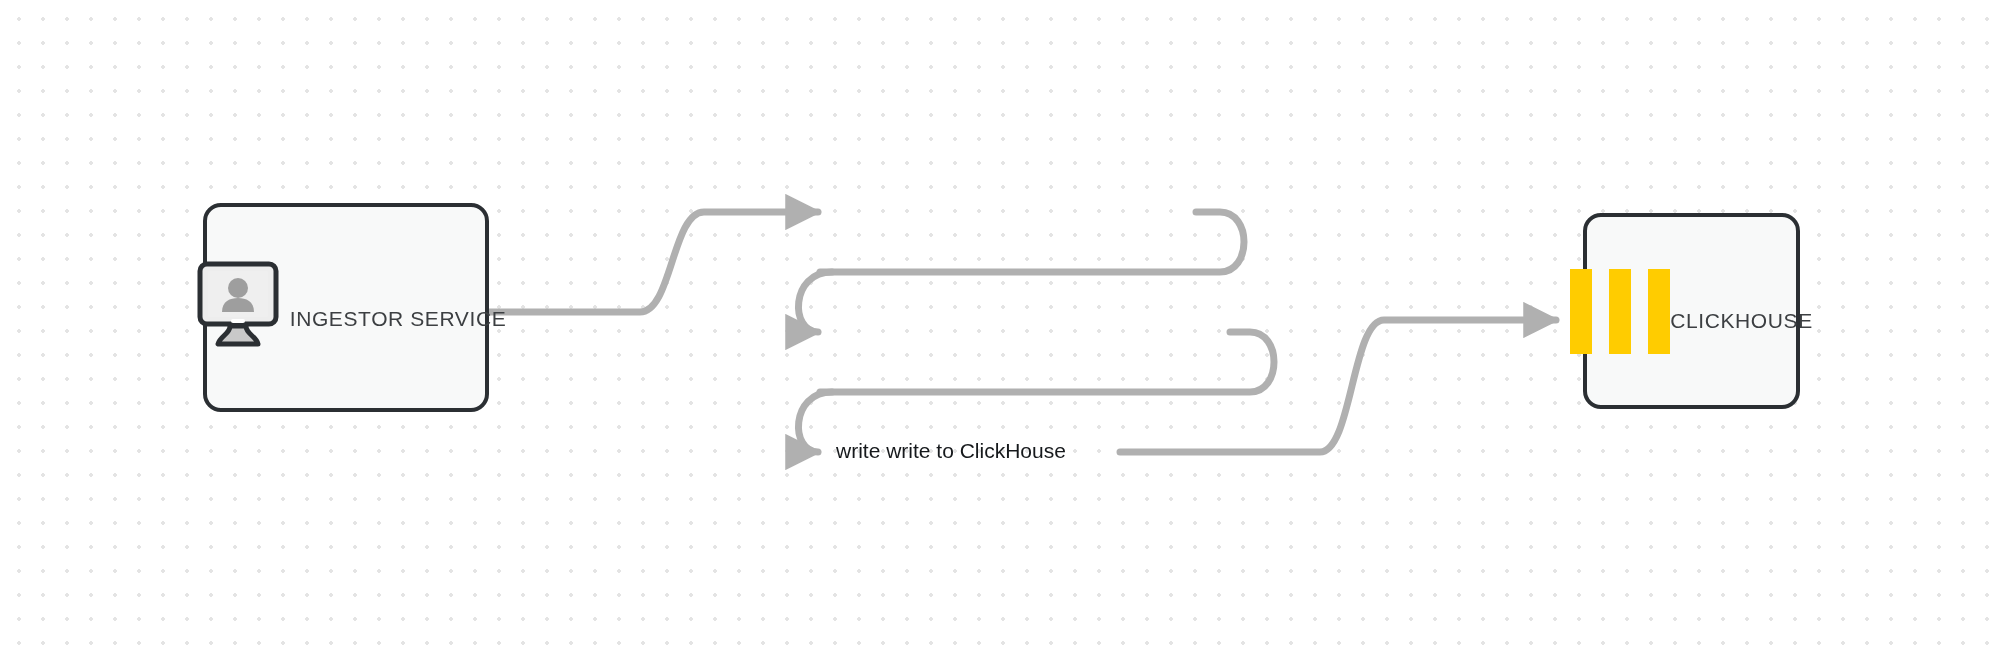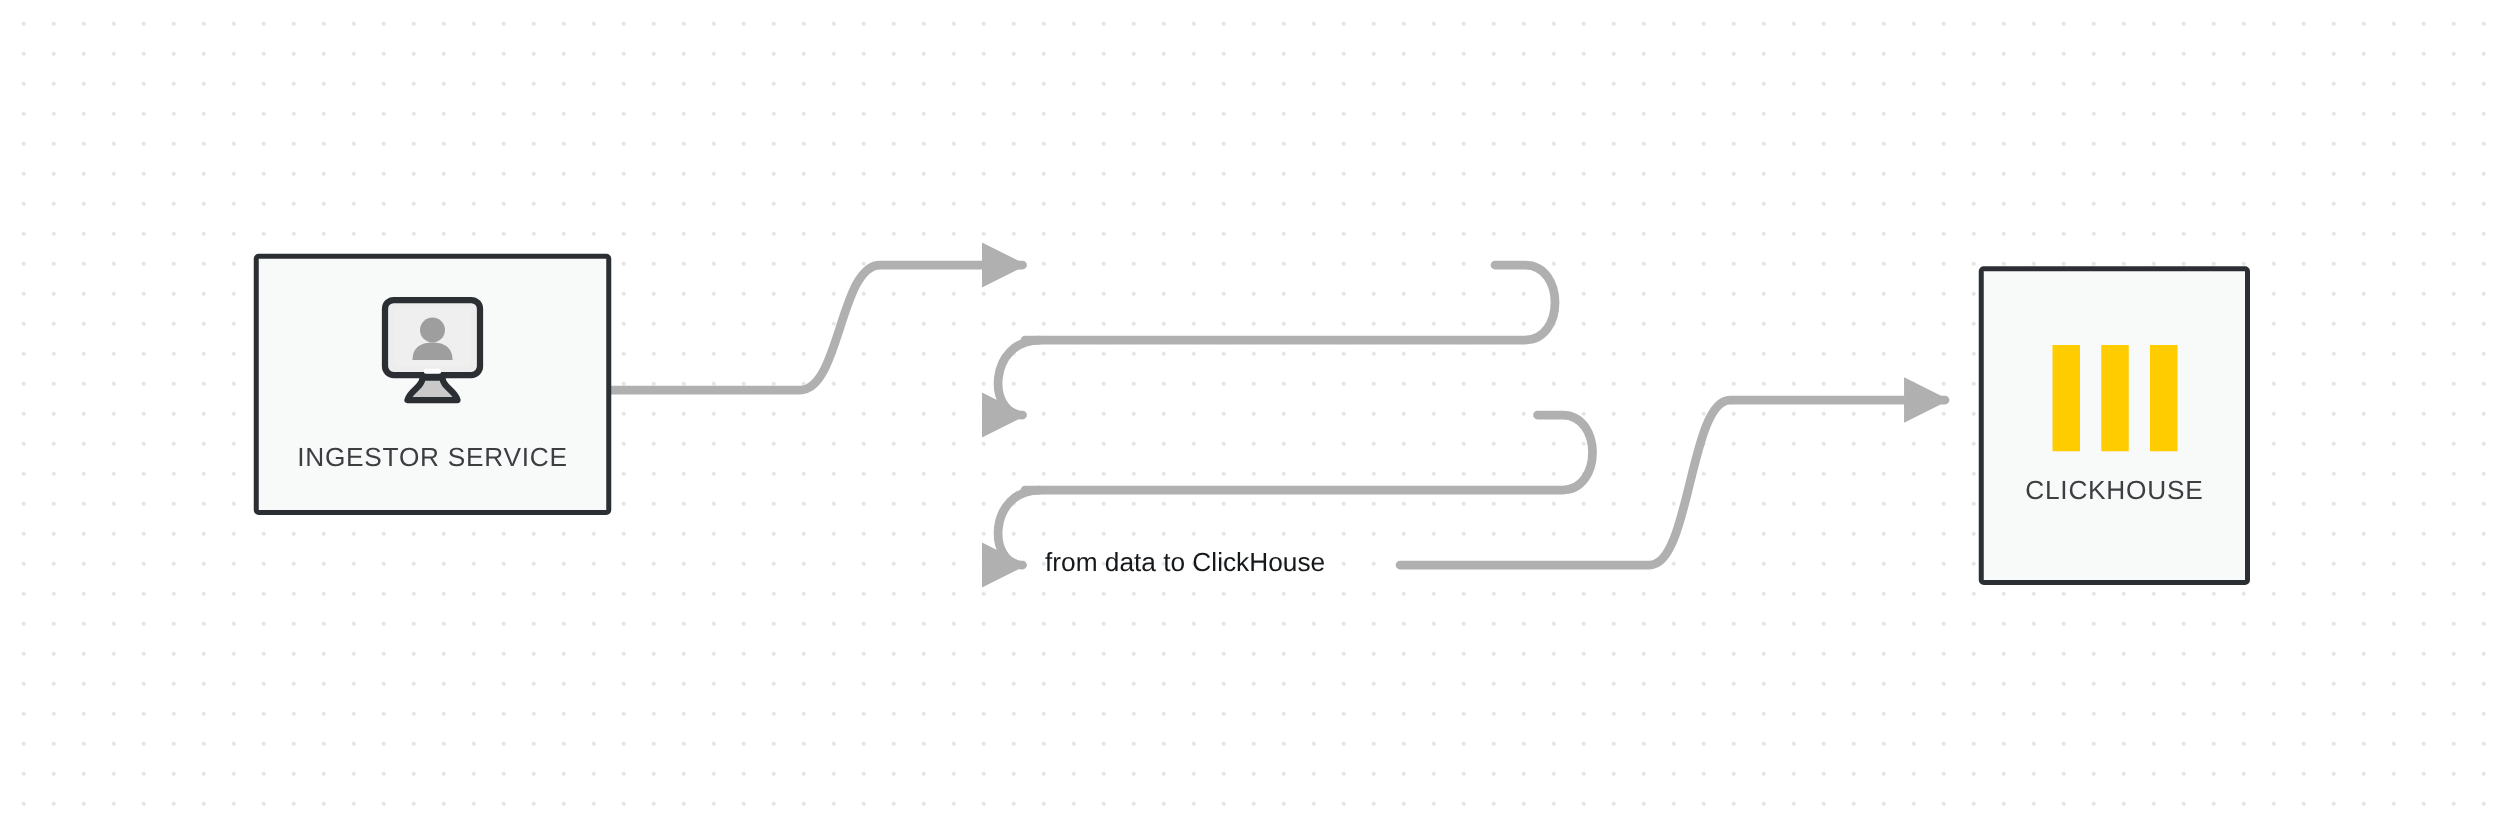--- a/index.html
+++ b/index.html
@@ -24,37 +24,36 @@
     top: 0;
     width: 2000px;
     height: 656px;
     pointer-events: none;
   }
   .node {
     position: absolute;
     box-sizing: border-box;
     background: #f8f9f9;
     border: 4px solid #2b2f33;
-    border-radius: 4px;
+    border-radius: 18px;
     display: flex;
-    flex-direction: column;
     align-items: center;
     justify-content: center;
   }
   #node-ingestor {
     left: 203px;
     top: 203px;
     width: 286px;
     height: 209px;
   }
   #node-clickhouse {
     left: 1583px;
     top: 213px;
     width: 217px;
-    height: 255px;
+    height: 196px;
   }
   .node-label {
     font-size: 21px;
     letter-spacing: 0.6px;
     color: #3c3f42;
     text-align: center;
     white-space: nowrap;
   }
   #node-ingestor .node-label { margin-top: 22px; }
   #node-clickhouse .node-label { margin-top: 20px; }
@@ -128,15 +127,15 @@
 
   <div class="node" id="node-clickhouse">
     <span class="node-icon ch-bars">
       <span class="ch-bar"></span>
       <span class="ch-bar"></span>
       <span class="ch-bar"></span>
     </span>
     <span class="node-label">CLICKHOUSE</span>
   </div>
 
-  <div class="edge-label" id="edge-label-2">from data to ClickHouse</div>
+  <div class="edge-label" id="edge-label-2">write write to ClickHouse</div>
 
 </div>
 
 </body></html>

